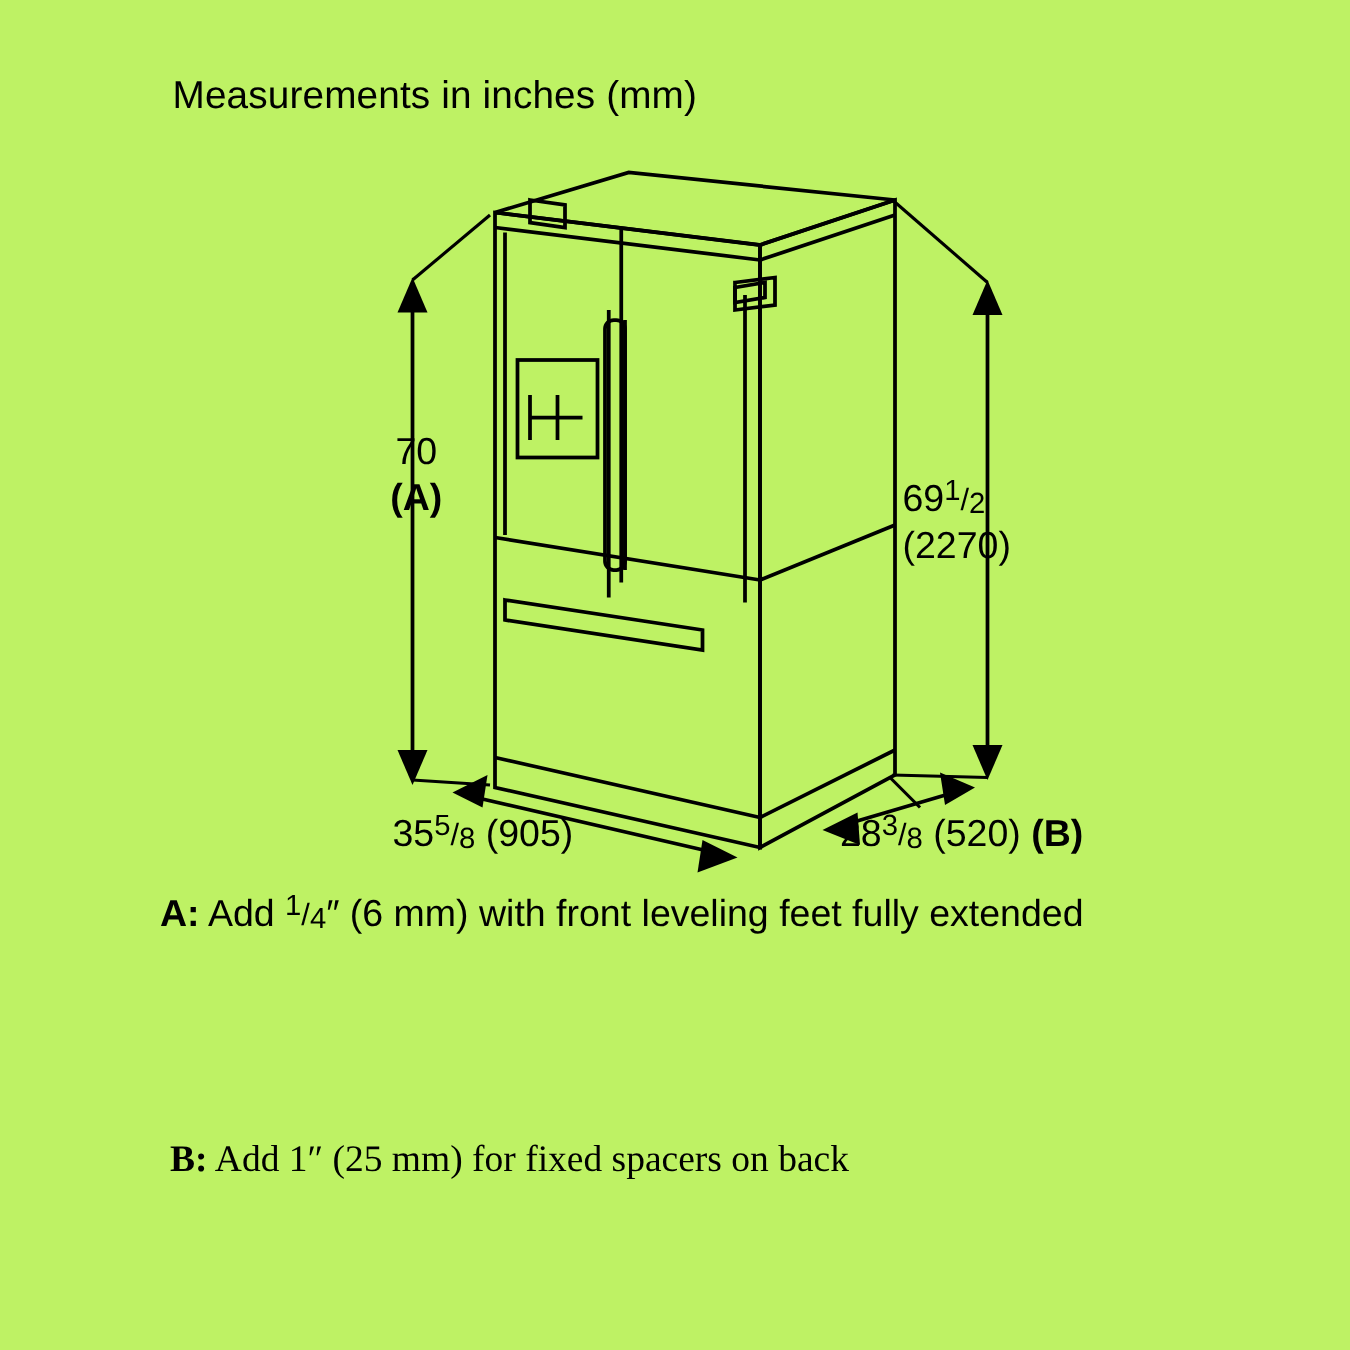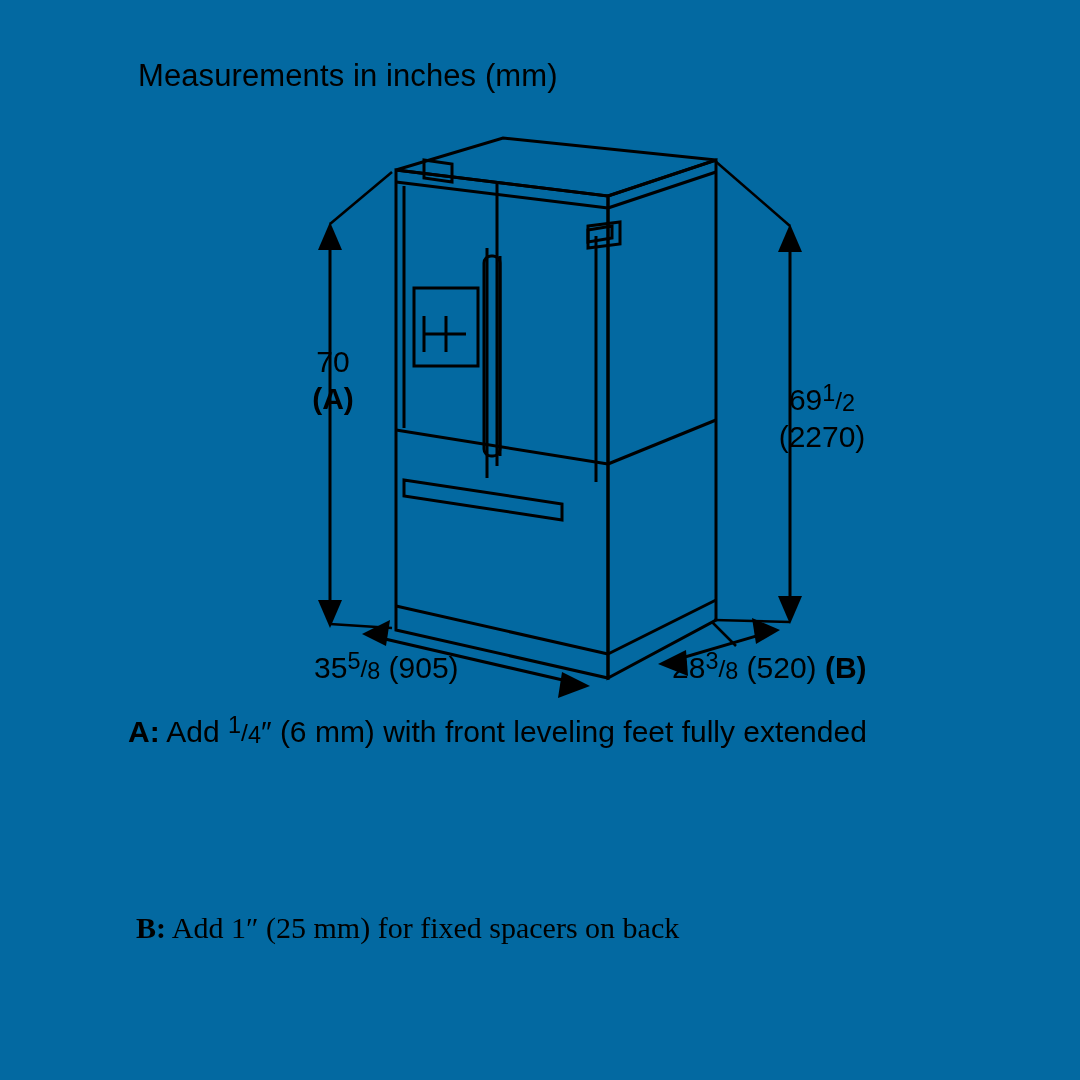--- a/index.html
+++ b/index.html
@@ -4,21 +4,21 @@
 <style>
   html, body {
     margin: 0;
     padding: 0;
     background: #ffffff;
   }
   #page {
     position: relative;
     width: 1080px;
     height: 1080px;
-    background: #0369a1;
+    background: #bef264;
     font-family: "Liberation Sans", sans-serif;
     color: #000000;
     overflow: hidden;
   }
   .title {
     position: absolute;
     left: 138px;
     top: 58px;
     font-size: 31px;
     letter-spacing: 0.1px;
@@ -51,21 +51,21 @@
 
   #label-height-left {
     left: 268px;
     top: 344px;
     text-align: center;
     width: 130px;
   }
   #label-height-right {
     left: 722px;
     top: 382px;
-    text-align: center;
+    text-align: left;
     width: 200px;
   }
   #label-width {
     left: 314px;
     top: 650px;
   }
   #label-depth {
     left: 672px;
     top: 650px;
   }

